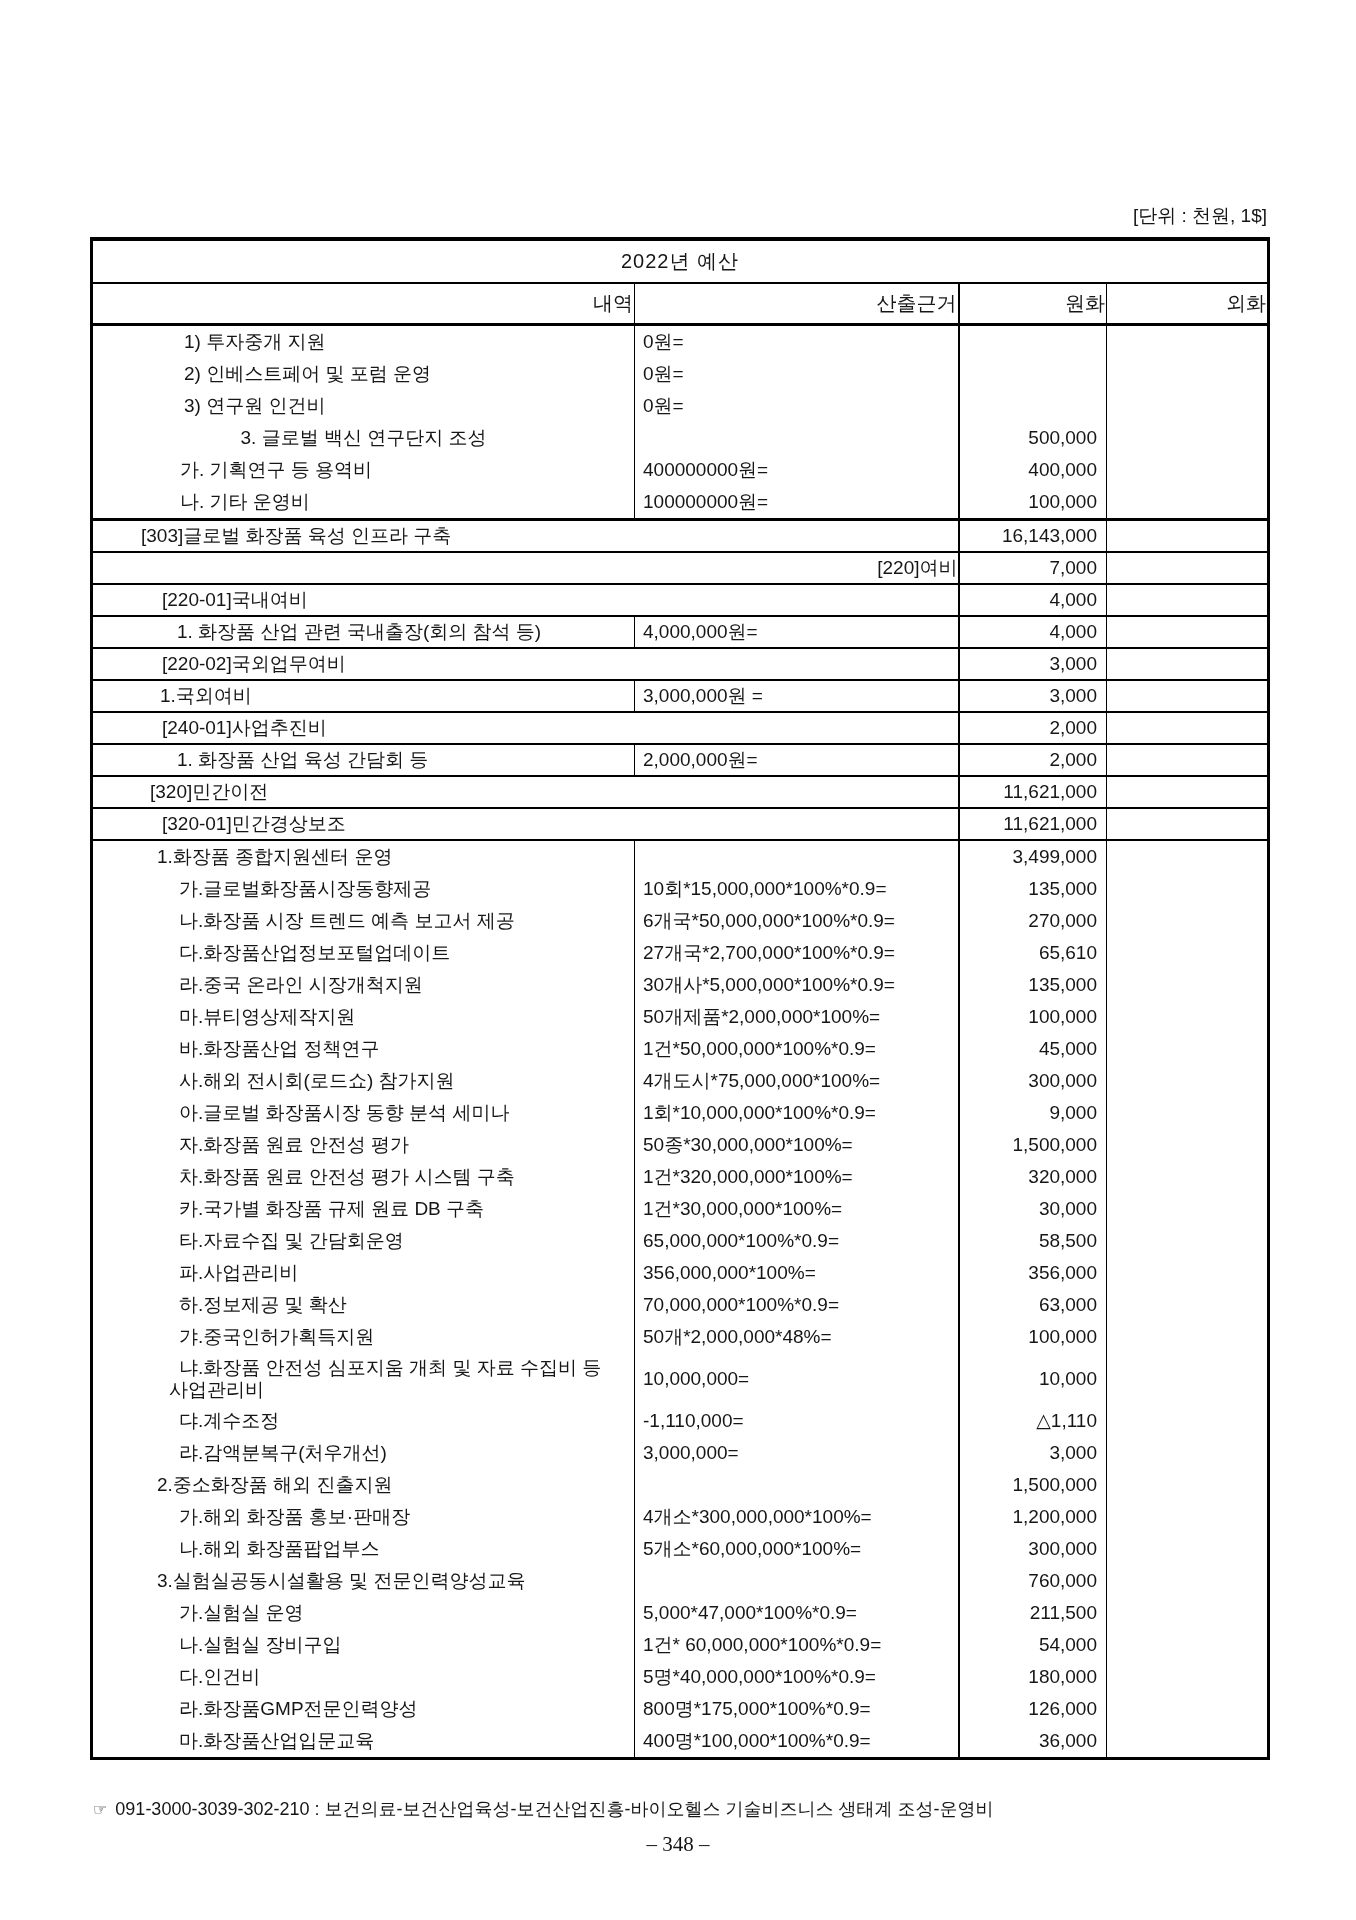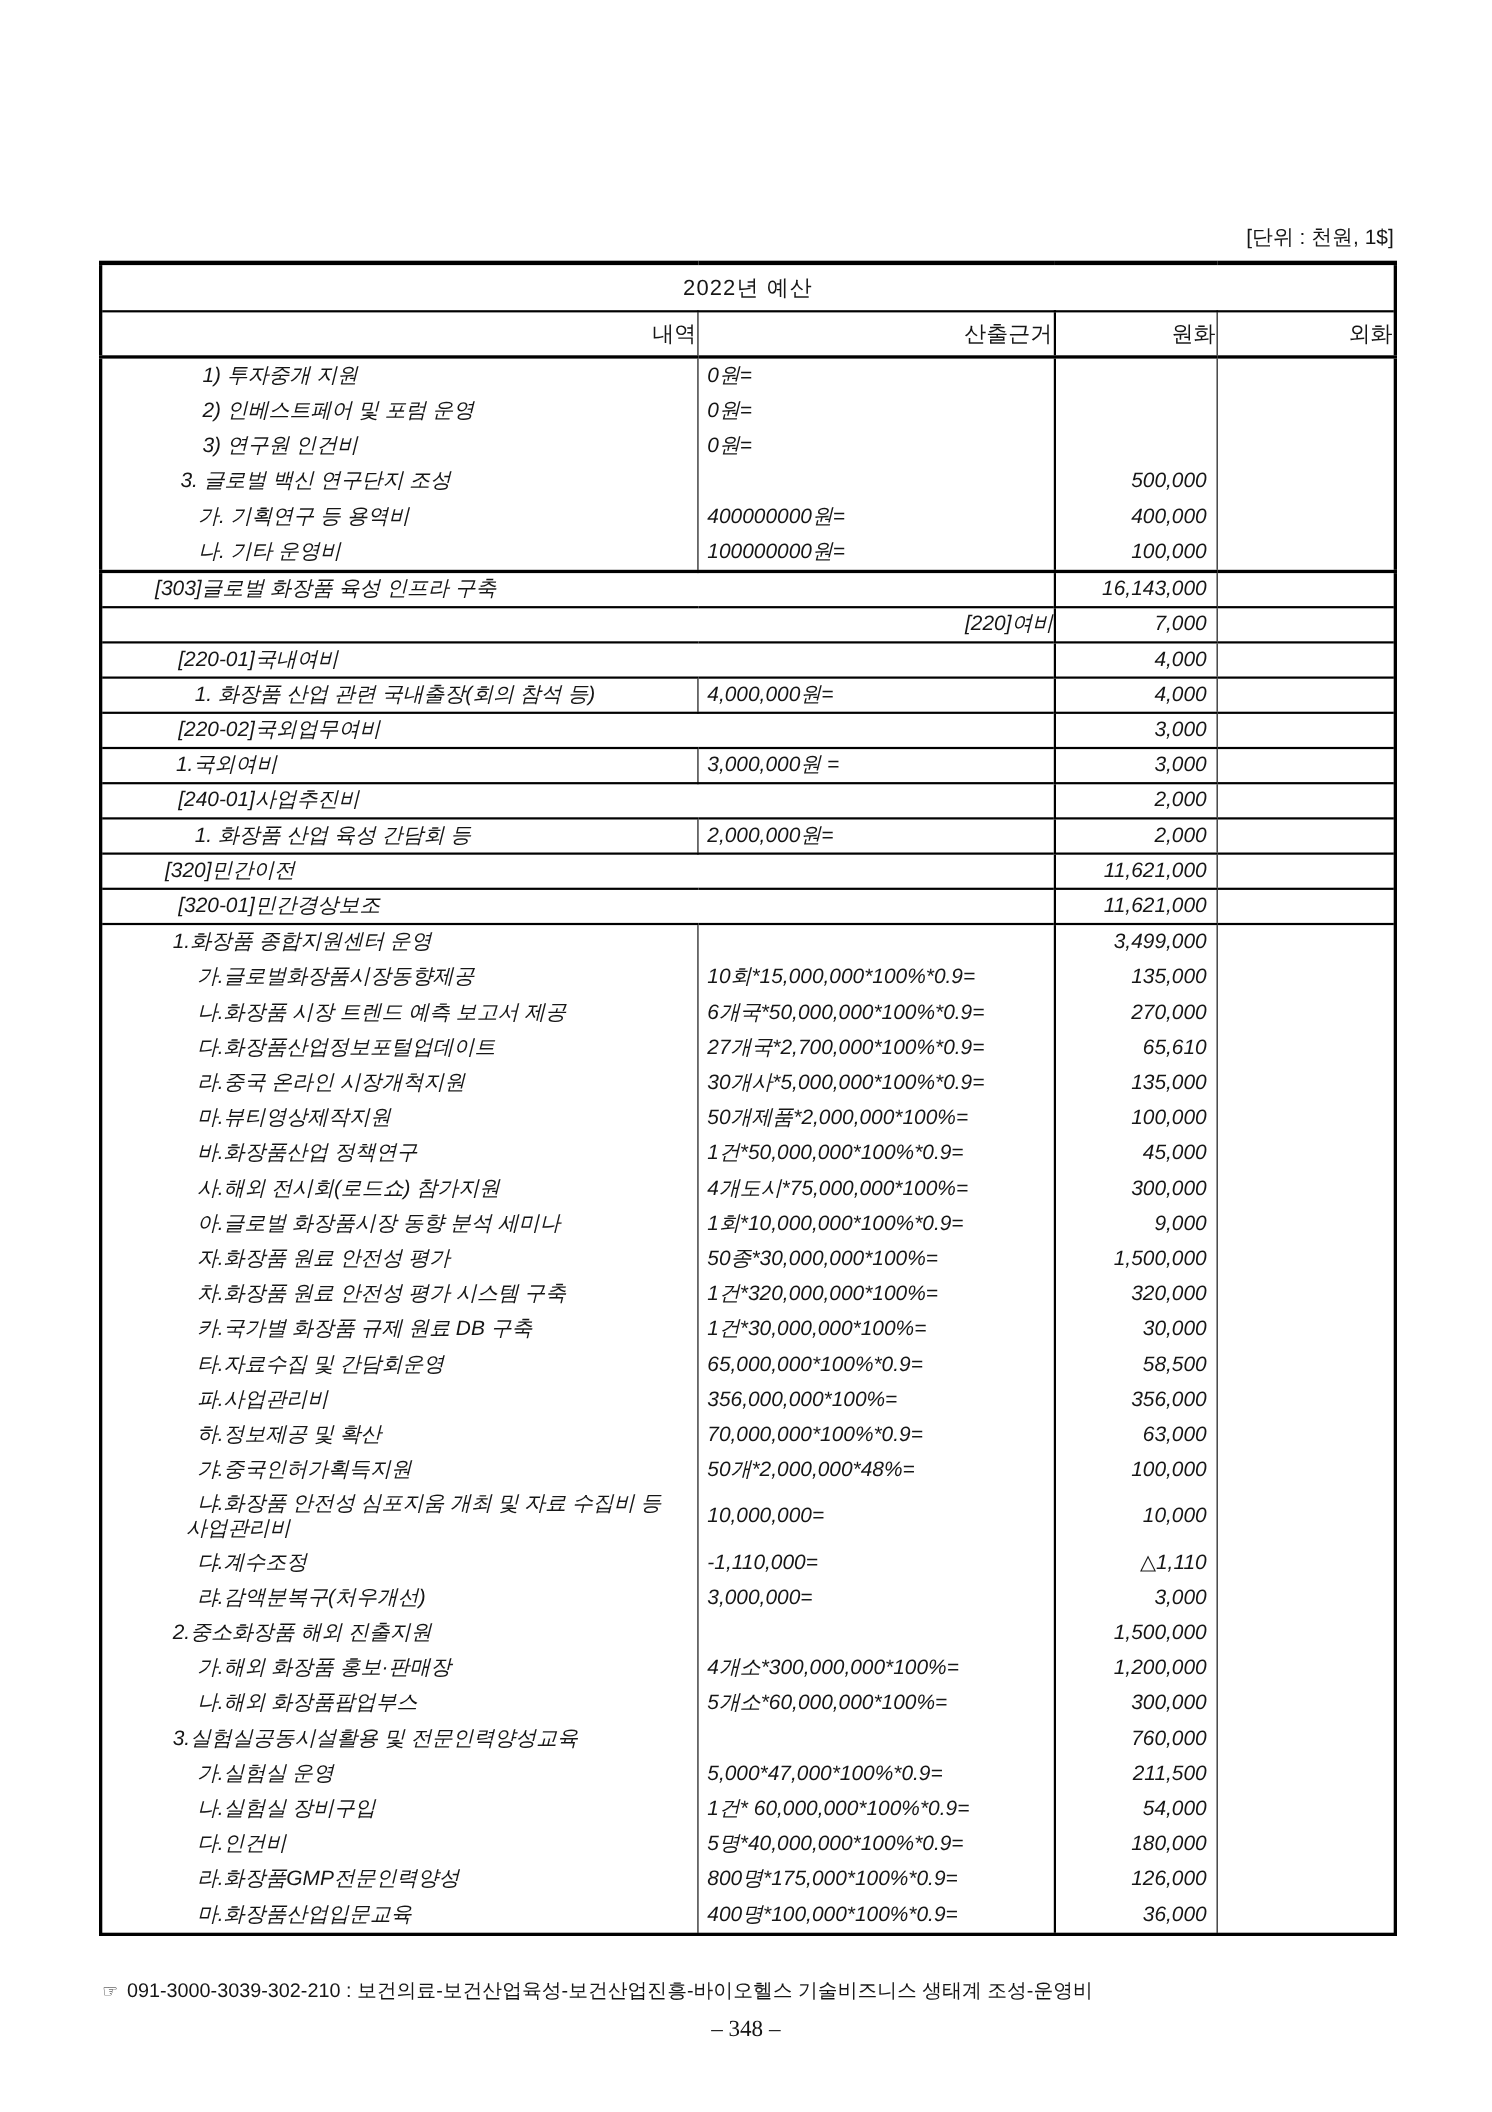--- a/index.html
+++ b/index.html
@@ -23,21 +23,21 @@
     border-bottom:2px solid #000; letter-spacing:1px;
   }
   tr.header-row th {
     height:37px; text-align:right; font-size:20px; font-weight:normal;
     border-bottom:3px solid #000;
   }
   th.c1, td.c1 { border-left:none; }
   th.c2, td.c2 { border-left:1px solid #000; }
   th.c3, td.c3 { border-left:2px solid #000; }
   th.c4, td.c4 { border-left:1px solid #000; }
-  tbody td { vertical-align:top; padding:0; overflow:hidden;font-style:italic; }
+  tbody td { vertical-align:top; padding:0; overflow:hidden; }
   tr.single td { height:30px; line-height:30px; border-top:2px solid #000; }
   tr.single.thick-top td { border-top:3px solid #000; }
   tr.grp td { border-top:2px solid #000; }
   .name { white-space:nowrap; }
   .calc { padding-left:8px; white-space:nowrap; }
   .amt  { text-align:right; padding-right:9px; white-space:nowrap; }
   .gline { height:32px; line-height:32px; white-space:nowrap; }
   .gblock { height:52px; }
   .gblock .wl { height:22px; line-height:22px; white-space:nowrap; }
   .gblock .wl.first { padding-top:4px; }
@@ -75,21 +75,21 @@
         <th class="c3">원화</th>
         <th class="c4">외화</th>
       </tr>
     </thead>
     <tbody id="tbody">
         <tr class="grp">
           <td class="c1">
             <div class="gline" style="padding-left: 91px;">1) 투자중개 지원</div>
             <div class="gline" style="padding-left: 91px;">2) 인베스트페어 및 포럼 운영</div>
             <div class="gline" style="padding-left: 91px;">3) 연구원 인건비</div>
-            <div class="gline" style="padding-left: 71px;">3. 글로벌 백신 연구단지 조성</div>
+            <div class="gline" style=" text-align: center;">3. 글로벌 백신 연구단지 조성</div>
             <div class="gline" style="padding-left: 87px;">가. 기획연구 등 용역비</div>
             <div class="gline" style="padding-left: 87px;">나. 기타 운영비</div>
           </td>
           <td class="c2">
             <div class="gline calc">0원=</div>
             <div class="gline calc">0원=</div>
             <div class="gline calc">0원=</div>
             <div class="gline calc"></div>
             <div class="gline calc">400000000원=</div>
             <div class="gline calc">100000000원=</div>

